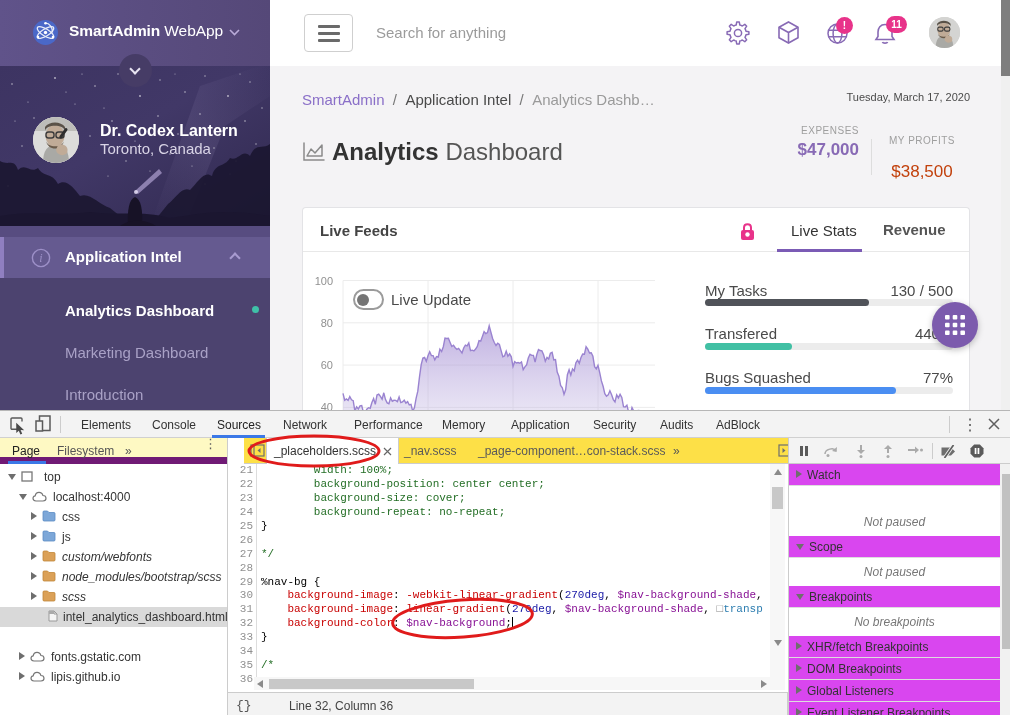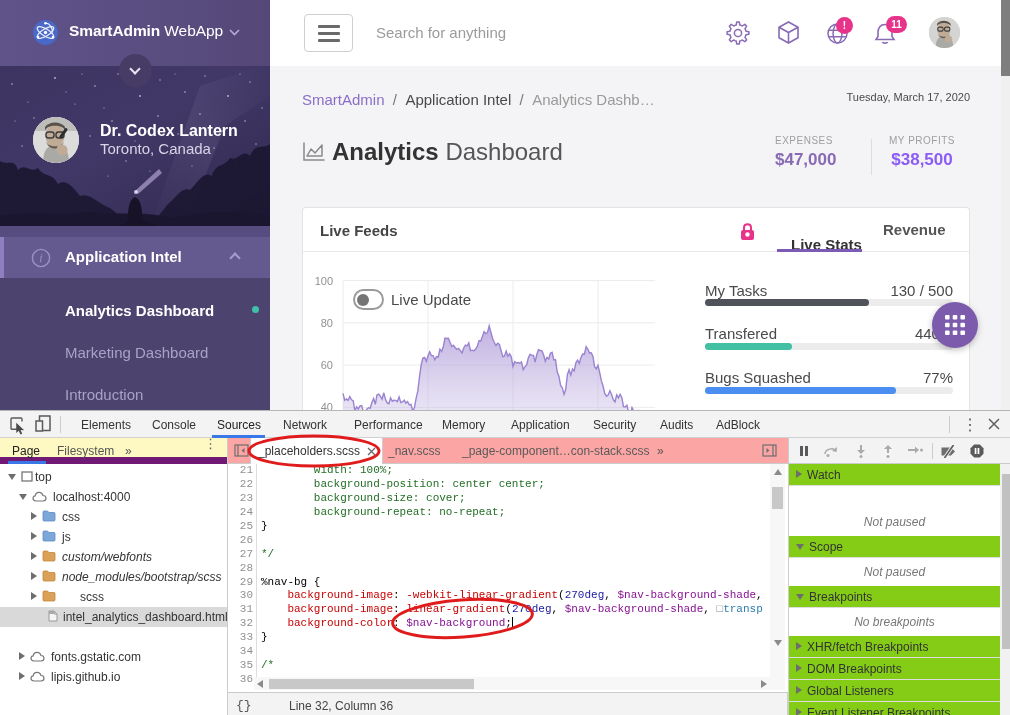--- a/index.html
+++ b/index.html
@@ -22,29 +22,29 @@
 
 #tophead{left:270px;top:0;width:740px;height:66px;background:#fff}
 #hamb{left:304px;top:14px;width:49px;height:38px;border:1px solid #cfcfcf;border-radius:4px;background:#fff}
 #hamb div{position:absolute;left:13px;width:22px;height:2.5px;background:#6a6a6a;border-radius:1px}
 #searchph{left:376px;top:24px;font-size:15px;color:#9b9b9b}
 
 #content{left:270px;top:66px;width:740px;height:344px;background:#f4f3f5;overflow:hidden}
 #breadcrumb{left:32px;top:25px;font-size:15px}
 #pgdate{right:40px;top:25px;font-size:11px;color:#4a4a4a}
 #title{left:62px;top:72px;font-size:24px;color:#333}
-#exp{left:505px;top:69px;width:84px;text-align:left}
+#exp{left:505px;top:59px;width:84px;text-align:right}
 #prof{left:610px;top:69px;width:84px;text-align:center}
 .statlbl{font-size:10px;color:#9e9e9e;letter-spacing:.5px}
 #vdiv{left:601px;top:73px;width:1px;height:36px;background:#ddd}
 
 #card{left:302px;top:207px;width:668px;height:203px;background:#fff;border:1px solid #e3e3e6;border-radius:4px 4px 0 0;border-bottom:none}
 #cardhead{position:absolute;left:0;top:0;width:100%;height:44px;border-bottom:1px solid #e8e8e8}
 #cardtitle{position:absolute;left:17px;top:14px;font-size:15px;font-weight:bold;color:#444}
-#tabliv{position:absolute;left:488px;top:28px;font-size:15px;font-weight:bold;color:#333}
+#tabliv{position:absolute;left:488px;top:14px;font-size:15px;font-weight:normal;color:#333}
 #tabrev{position:absolute;left:580px;top:13px;font-size:15px;font-weight:bold;color:#555}
 #tabund{position:absolute;left:474px;top:41px;width:85px;height:3px;background:#7b5bb5}
 
 .axlbl{position:absolute;font-size:11px;color:#909090;text-align:right;width:22px}
 #toggle{left:353px;top:289px;width:31px;height:21px;border:2px solid #9b9b9b;border-radius:11px;background:#fff}
 #toggle .knob{position:absolute;left:2px;top:2.5px;width:12px;height:12px;border-radius:50%;background:#757575}
 #lupd{left:391px;top:291px;font-size:15px;color:#4a4a4a}
 
 .slabel{position:absolute;font-size:15px;color:#4a4a4a}
 .svalue{position:absolute;font-size:15px;color:#4a4a4a;right:57px}
@@ -56,28 +56,28 @@
 #pgsbthumb{left:1001px;top:0;width:9px;height:76px;background:#7e7e7e}
 
 #devtools{left:0;top:410px;width:1010px;height:305px;background:#f3f3f3;border-top:1px solid #b6b6b6;font-size:12px;color:#333}
 #dtbar{position:absolute;left:0;top:0;width:1010px;height:27px;background:#f3f3f3;border-bottom:1px solid #d0d0d0}
 .dttab{position:absolute;top:7px;color:#333}
 #navpane{position:absolute;left:0;top:27px;width:228px;height:278px;background:#f3f3f3;border-right:1px solid #ccc}
 #navtabs{position:absolute;left:0;top:0;width:227px;height:26px;background:#fef9c3;border-bottom:7px solid #701a75}
 #tree{position:absolute;left:0;top:26px;width:227px;height:252px;background:#fff;font-size:12px;color:#333}
 .trow{position:absolute;left:0;width:227px;height:20px;line-height:20px;white-space:nowrap;overflow:hidden}
 #editor{position:absolute;left:228px;top:27px;width:560px;height:278px;background:#fff}
-#ftabs{position:absolute;left:0;top:0;width:560px;height:26px;background:#fca5a5;border-bottom:1px solid #ccc}
+#ftabs{position:absolute;left:16px;top:0;width:560px;height:26px;background:#fde047;border-bottom:1px solid #ccc}
 #code{position:absolute;left:0;top:26px;width:560px;height:226px;font-family:"Liberation Mono",monospace;font-size:11px;line-height:13.93px;white-space:pre;overflow:hidden}
 #gutter{position:absolute;left:0;top:0;width:29px;height:226px;background:#fff;border-right:1px solid #ddd;text-align:right;color:#909090;padding-right:3px}
 #codetext{position:absolute;left:33px;top:0;color:#000}
 #statusbar{position:absolute;left:228px;top:281px;width:560px;height:24px;background:#f3f3f3;border-top:1px solid #ccc;border-right:1px solid #ccc}
 #rightpane{position:absolute;left:788px;top:27px;width:222px;height:278px;background:#fff;border-left:1px solid #ccc}
 #dbgbar{position:absolute;left:0;top:0;width:222px;height:26px;background:#f3f3f3;border-bottom:1px solid #ccc}
-.sechead{position:absolute;left:0;width:211px;height:22px;background:#84cc16;border-bottom:1px solid #ddd;line-height:22px}
+.sechead{position:absolute;left:0;width:211px;height:22px;background:#d946ef;border-bottom:1px solid #ddd;line-height:22px}
 .secbody{position:absolute;left:0;width:211px;background:#fff;color:#777;font-style:italic;text-align:center}
 .tri{display:inline-block;width:0;height:0;margin:0 5px 1px 7px}
 .trir{border-left:6px solid #6e6e6e;border-top:4px solid transparent;border-bottom:4px solid transparent}
 .trid{border-top:6px solid #6e6e6e;border-left:4px solid transparent;border-right:4px solid transparent}
 .cm-com{color:#236e25}.cm-prop{color:#c80000}.cm-num{color:#1a1aa6}.cm-var{color:#871094}
 </style></head><body>
 
 <div class="abs" id="sidebar"></div>
 <div class="abs" id="profile">
   <svg width="270" height="160" style="position:absolute;left:0;top:0">
@@ -252,21 +252,21 @@
     <path d="M4,14 L8,7 L12,11 L19,3 L19,14 Z" stroke-linejoin="round"></path>
   </svg>
   <div class="abs" id="title"><b>Analytics</b> <span style="color:#555">Dashboard</span></div>
   <div class="abs" id="exp">
       <div class="statlbl">EXPENSES</div>
       <div style="font-size:17px;font-weight:bold;color:#886ab5;margin-top:4px">$47,000</div>
     </div>
   <div class="abs" id="vdiv"></div>
   <div class="abs" id="prof">
       <div class="statlbl">MY PROFITS</div>
-      <div style="font-size:17px;font-weight:bold;color:#8b5cf6;margin-top:4px">$38,500</div>
+      <div style="font-size:17px;font-weight:normal;color:#c2410c;margin-top:16px">$38,500</div>
     </div>
 </div>
 
 <div class="abs" id="card">
   <div id="cardhead">
     <div id="cardtitle">Live Feeds</div>
     <svg style="position:absolute;left:435px;top:14px" width="19" height="19" viewBox="0 0 19 19">
       <rect x="3" y="8" width="13" height="10" rx="2" fill="#e8338a"></rect>
       <path d="M6,8 L6,5.5 C6,1 13,1 13,5.5 L13,8" fill="none" stroke="#e8338a" stroke-width="2"></path>
       <circle cx="9.5" cy="12.5" r="2.2" fill="#fff"></circle>
@@ -370,39 +370,39 @@
   <div id="navtabs">
     <div style="position:absolute;left:12px;top:6px;color:#222">Page</div>
     <div style="position:absolute;left:8px;top:23px;width:38px;height:3px;background:#3b78e7"></div>
     <div style="position:absolute;left:57px;top:6px;color:#555">Filesystem</div>
     <div style="position:absolute;left:125px;top:6px;color:#555">»</div>
     <div style="position:absolute;left:204px;top:2px;font-size:13px;color:#5f5f5f;line-height:7px;width:8px;text-align:center">⋮</div>
   </div>
   <div id="tree">
     <div class="trow" style="top:3px"><span class="tri trid" style="margin-left:8px"></span><svg width="12" height="11" viewBox="0 0 12 11" style="vertical-align:-1px">
             <rect x="1" y="1" width="10" height="9" fill="none" stroke="#777" stroke-width="1.3"></rect>
-          </svg><span style="margin-left:2px">top</span></div>
+          </svg><span style="margin-left:11px">top</span></div>
     <div class="trow" style="top:23px"><span class="tri trid" style="margin-left:19px"></span><svg width="15" height="11" viewBox="0 0 15 11" style="vertical-align:-1px">
             <path d="M4,10 C1.8,10 1,8.6 1,7.3 C1,6 2,5 3.2,4.8 C3.5,2.7 5,1.3 7,1.3 C9,1.3 10.5,2.6 10.9,4.5 C12.8,4.5 14,5.8 14,7.3 C14,8.8 12.9,10 11,10 Z" fill="none" stroke="#777" stroke-width="1.2"></path>
           </svg><span style="margin-left:6px">localhost:4000</span></div>
     <div class="trow" style="top:43px"><span class="tri trir" style="margin-left:31px"></span><svg width="14" height="12" viewBox="0 0 14 12" style="vertical-align:-1px">
             <path d="M1,2 C1,1.4 1.4,1 2,1 L5.5,1 L7,2.5 L12,2.5 C12.6,2.5 13,2.9 13,3.5 L13,10 C13,10.6 12.6,11 12,11 L2,11 C1.4,11 1,10.6 1,10 Z" fill="#7da7d8" stroke="#5b8cc4" stroke-width=".8"></path>
           </svg><span style="margin-left:6px">css</span></div>
     <div class="trow" style="top:63px"><span class="tri trir" style="margin-left:31px"></span><svg width="14" height="12" viewBox="0 0 14 12" style="vertical-align:-1px">
             <path d="M1,2 C1,1.4 1.4,1 2,1 L5.5,1 L7,2.5 L12,2.5 C12.6,2.5 13,2.9 13,3.5 L13,10 C13,10.6 12.6,11 12,11 L2,11 C1.4,11 1,10.6 1,10 Z" fill="#7da7d8" stroke="#5b8cc4" stroke-width=".8"></path>
           </svg><span style="margin-left:6px">js</span></div>
     <div class="trow" style="top:83px"><span class="tri trir" style="margin-left:31px"></span><svg width="14" height="12" viewBox="0 0 14 12" style="vertical-align:-1px">
             <path d="M1,2 C1,1.4 1.4,1 2,1 L5.5,1 L7,2.5 L12,2.5 C12.6,2.5 13,2.9 13,3.5 L13,10 C13,10.6 12.6,11 12,11 L2,11 C1.4,11 1,10.6 1,10 Z" fill="#dba158" stroke="#c08638" stroke-width=".8"></path>
           </svg><span style="margin-left:6px;font-style:italic">custom/webfonts</span></div>
     <div class="trow" style="top:103px"><span class="tri trir" style="margin-left:31px"></span><svg width="14" height="12" viewBox="0 0 14 12" style="vertical-align:-1px">
             <path d="M1,2 C1,1.4 1.4,1 2,1 L5.5,1 L7,2.5 L12,2.5 C12.6,2.5 13,2.9 13,3.5 L13,10 C13,10.6 12.6,11 12,11 L2,11 C1.4,11 1,10.6 1,10 Z" fill="#dba158" stroke="#c08638" stroke-width=".8"></path>
           </svg><span style="margin-left:6px;font-style:italic">node_modules/bootstrap/scss</span></div>
     <div class="trow" style="top:123px"><span class="tri trir" style="margin-left:31px"></span><svg width="14" height="12" viewBox="0 0 14 12" style="vertical-align:-1px">
             <path d="M1,2 C1,1.4 1.4,1 2,1 L5.5,1 L7,2.5 L12,2.5 C12.6,2.5 13,2.9 13,3.5 L13,10 C13,10.6 12.6,11 12,11 L2,11 C1.4,11 1,10.6 1,10 Z" fill="#dba158" stroke="#c08638" stroke-width=".8"></path>
-          </svg><span style="margin-left:24px;">scss</span></div>
+          </svg><span style="margin-left:6px;font-style:italic">scss</span></div>
     <div class="trow" style="top:143px;background:#d9d9d9"><svg width="10" height="12" viewBox="0 0 10 12" style="margin-left:48px;vertical-align:-1px">
             <path d="M1,1 L6,1 L9,4 L9,11 L1,11 Z" fill="#f5f5f5" stroke="#999" stroke-width="1"></path>
             <path d="M6,1 L6,4 L9,4" fill="none" stroke="#999" stroke-width="1"></path>
             <path d="M1,1 L6,1 L6,4 L1,4 Z" fill="#aaa" stroke="none"></path>
           </svg><span style="margin-left:5px">intel_analytics_dashboard.html</span></div>
     <div class="trow" style="top:183px"><span class="tri trir" style="margin-left:19px"></span><svg width="15" height="11" viewBox="0 0 15 11" style="vertical-align:-1px">
             <path d="M4,10 C1.8,10 1,8.6 1,7.3 C1,6 2,5 3.2,4.8 C3.5,2.7 5,1.3 7,1.3 C9,1.3 10.5,2.6 10.9,4.5 C12.8,4.5 14,5.8 14,7.3 C14,8.8 12.9,10 11,10 Z" fill="none" stroke="#777" stroke-width="1.2"></path>
           </svg><span style="margin-left:6px">fonts.gstatic.com</span></div>
     <div class="trow" style="top:203px"><span class="tri trir" style="margin-left:19px"></span><svg width="15" height="11" viewBox="0 0 15 11" style="vertical-align:-1px">
             <path d="M4,10 C1.8,10 1,8.6 1,7.3 C1,6 2,5 3.2,4.8 C3.5,2.7 5,1.3 7,1.3 C9,1.3 10.5,2.6 10.9,4.5 C12.8,4.5 14,5.8 14,7.3 C14,8.8 12.9,10 11,10 Z" fill="none" stroke="#777" stroke-width="1.2"></path>

